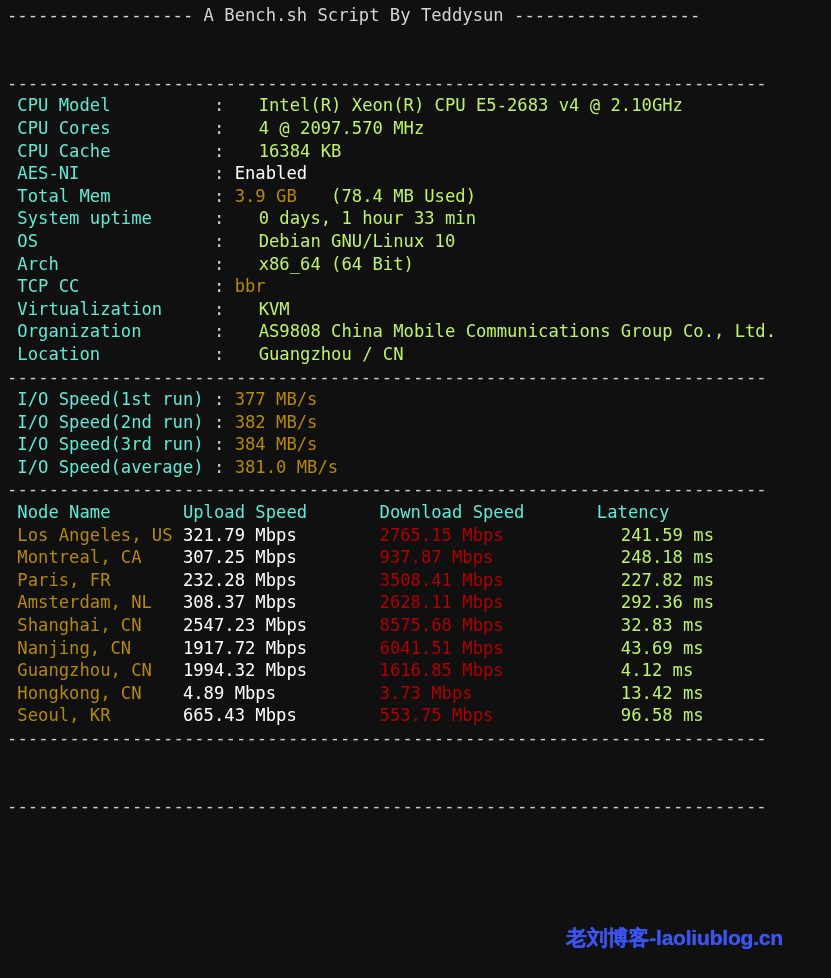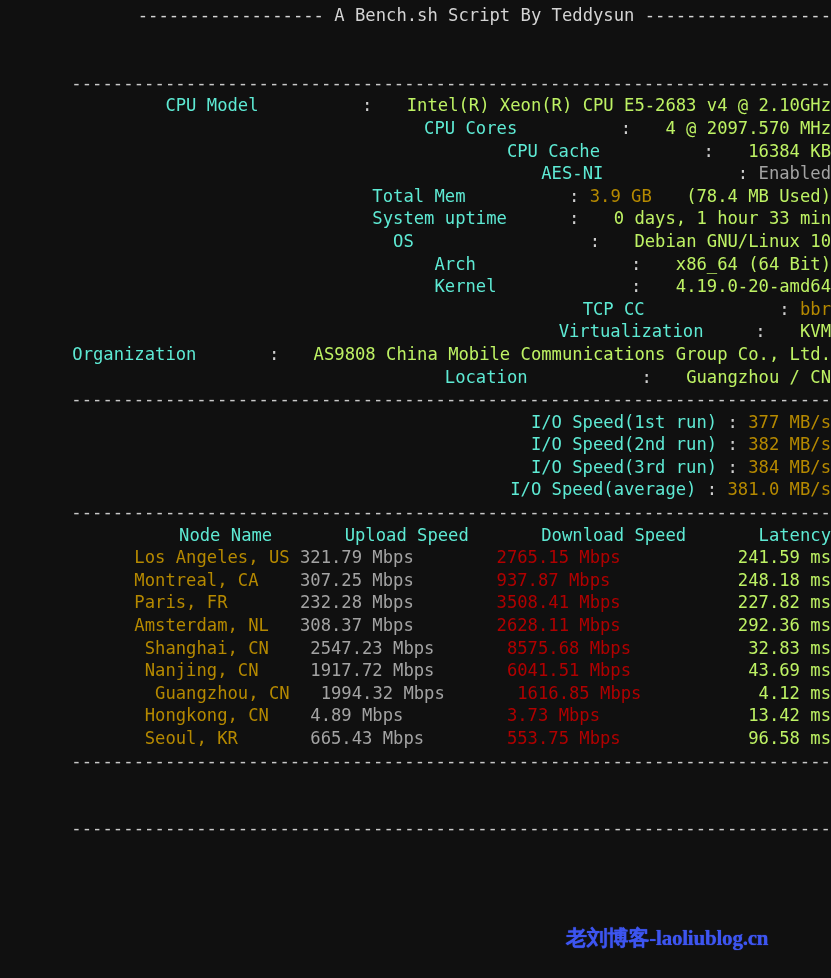--- a/index.html
+++ b/index.html
@@ -19,50 +19,49 @@
     width: 831px;
     height: 978px;
     background: #101010;
     color: #cccccc;
     font-family: "DejaVu Sans Mono", "Liberation Mono", monospace;
     font-size: 17.2px;
     line-height: 22.6px;
     letter-spacing: 0px;
     padding: 4px 0 0 0;
     box-sizing: border-box;
-    text-align: right;
   }
   .line {
     white-space: pre;
     height: 22.6px;
     padding-left: 7px;
     font-size: 17.2px;
     line-height: 22.6px;
     overflow: hidden;
   }
   .rule {
     white-space: pre;
     padding-left: 7px;
     color: #c8c8c8;
     letter-spacing: 0.06px;
   }
   .label  { color: #5eead4; }
   .sep    { color: #cfcfcf; }
   .white  { color: #d4d4d4; }
-  .green  { color: #a3a3a3; }
+  .green  { color: #ffffff; }
   .red    { color: #b00000; }
   .blue   { color: #bef264; margin-left: 24px; }
   .yellow { color: #b58900; }
 
   
   #watermark {
     position: absolute;
     left: 566px;
     top: 925px;
-    font-family: Liberation Serif, serif;
+    font-family: Liberation Sans, sans-serif;
     font-weight: bold;
     font-size: 21px;
     line-height: 26px;
     color: #3d55f0;
     letter-spacing: -0.2px;
     white-space: pre;
     text-shadow: 0 0 1px #3d55f0;
   }
   .tail-dot {
     position: absolute;
@@ -91,21 +90,20 @@
 
   <div id="system-rows">
       <div class="line"><span class="label"> CPU Model          </span><span class="sep">: </span><span class="blue">Intel(R) Xeon(R) CPU E5-2683 v4 @ 2.10GHz</span></div>
       <div class="line"><span class="label"> CPU Cores          </span><span class="sep">: </span><span class="blue">4 @ 2097.570 MHz</span></div>
       <div class="line"><span class="label"> CPU Cache          </span><span class="sep">: </span><span class="blue">16384 KB</span></div>
       <div class="line"><span class="label"> AES-NI             </span><span class="sep">: </span><span class="green">Enabled</span></div>
       <div class="line"><span class="label"> Total Mem          </span><span class="sep">: </span><span class="yellow">3.9 GB</span><span class="blue"> (78.4 MB Used)</span></div>
       <div class="line"><span class="label"> System uptime      </span><span class="sep">: </span><span class="blue">0 days, 1 hour 33 min</span></div>
       <div class="line"><span class="label"> OS                 </span><span class="sep">: </span><span class="blue">Debian GNU/Linux 10</span></div>
       <div class="line"><span class="label"> Arch               </span><span class="sep">: </span><span class="blue">x86_64 (64 Bit)</span></div>
-      <div class="line"><span class="label"> Kernel             </span><span class="sep">: </span><span class="blue">4.19.0-20-amd64</span></div>
       <div class="line"><span class="label"> TCP CC             </span><span class="sep">: </span><span class="yellow">bbr</span></div>
       <div class="line"><span class="label"> Virtualization     </span><span class="sep">: </span><span class="blue">KVM</span></div>
       <div class="line"><span class="label"> Organization       </span><span class="sep">: </span><span class="blue">AS9808 China Mobile Communications Group Co., Ltd.</span></div>
       <div class="line"><span class="label"> Location           </span><span class="sep">: </span><span class="blue">Guangzhou / CN</span></div>
     </div>
 
   <div class="line rule">-------------------------------------------------------------------------</div>
 
   <div id="io-rows">
       <div class="line"><span class="label"> I/O Speed(1st run) </span><span class="sep">: </span><span class="yellow">377 MB/s</span></div>

